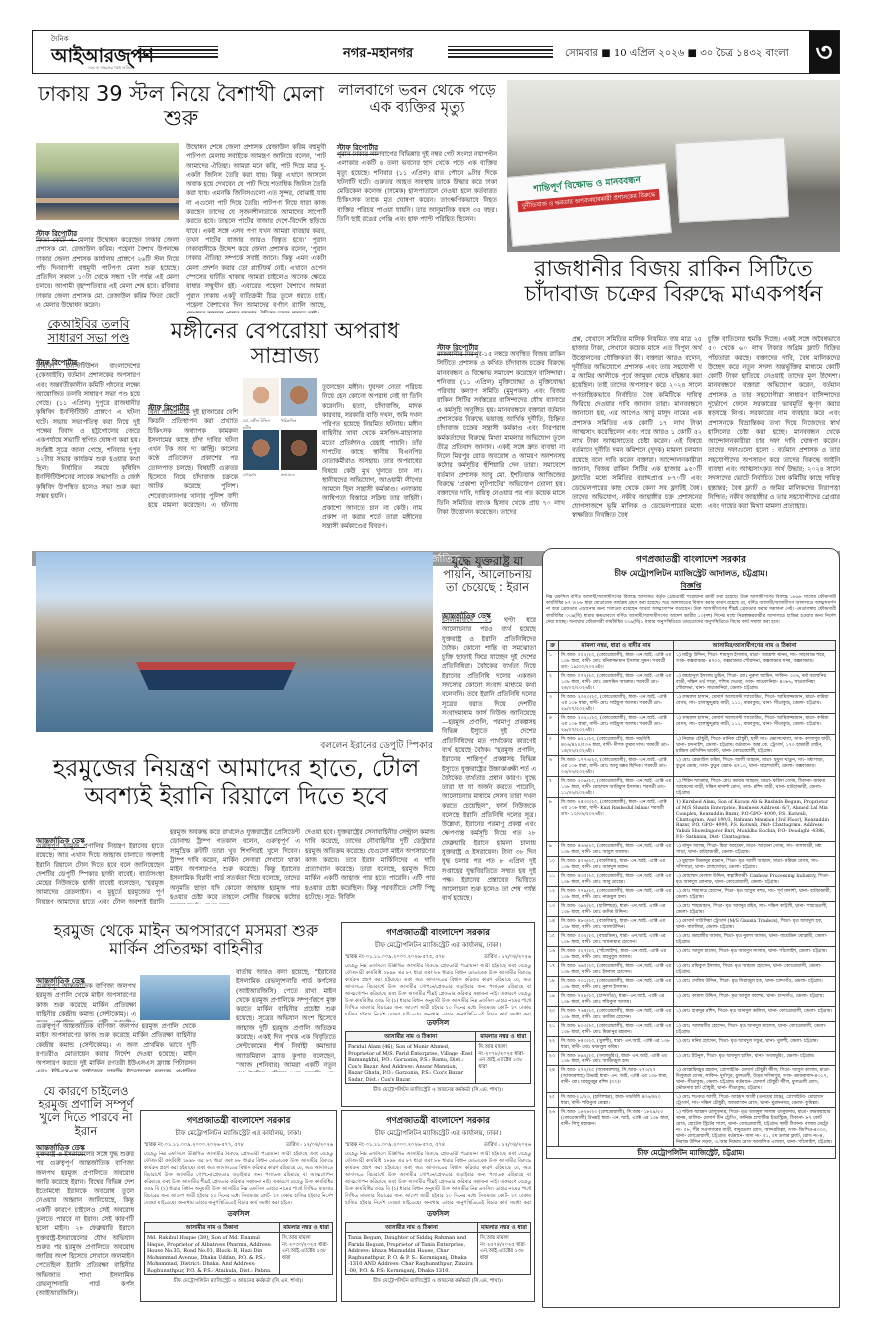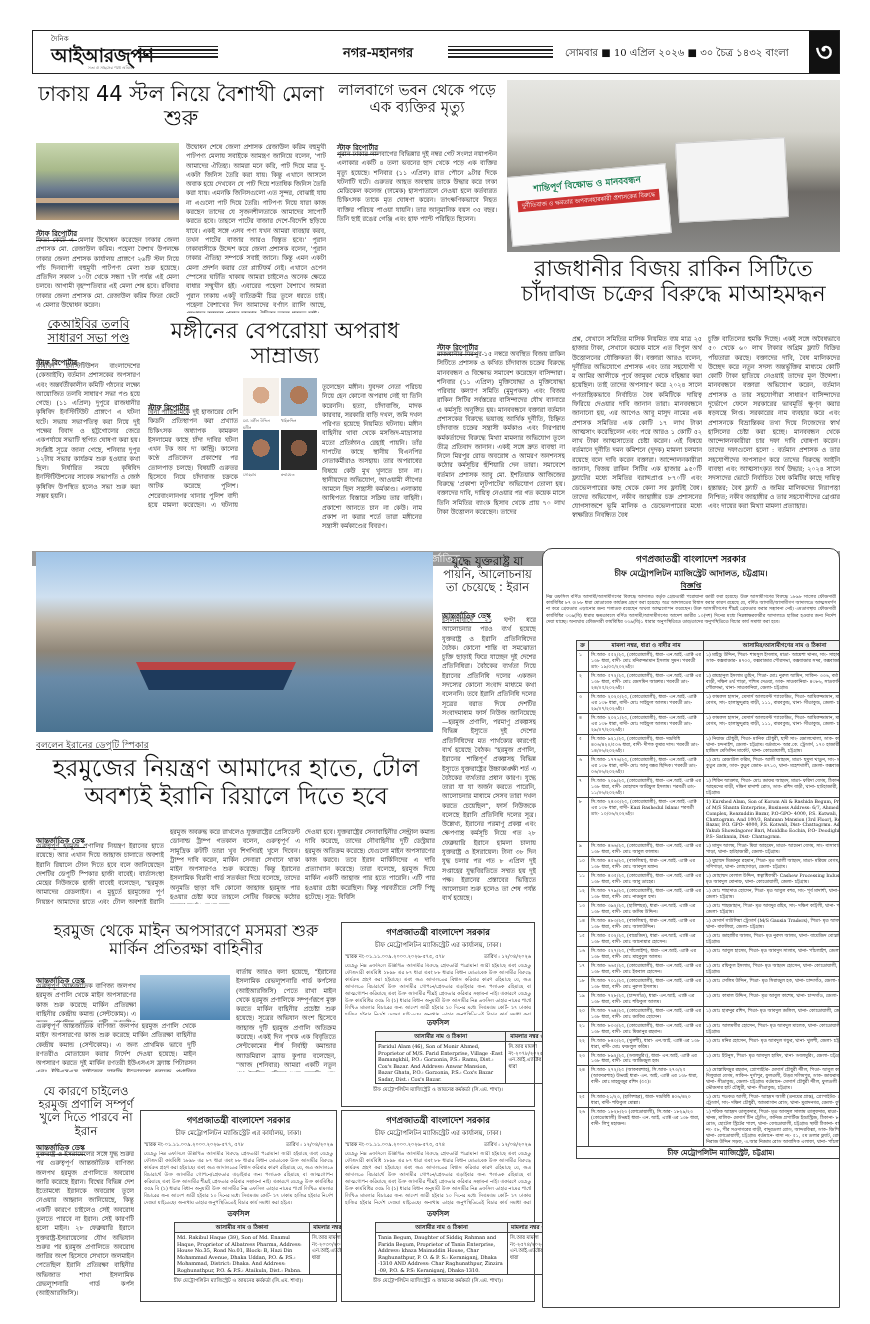--- a/index.html
+++ b/index.html
@@ -15,58 +15,58 @@
   .pagenum { position: absolute; right: 0; top: 0; width: 30px; height: 42px; background: #111; color: #fff; font-size: 26px; text-align: center; line-height: 42px; font-weight: bold; }
   .headline { font-family: "DejaVu Sans", sans-serif; text-align: center; line-height: 1.15; color: #111; }
   .byline { font-size: 7px; font-weight: bold; border-bottom: 1px solid #333; display: inline-block; }
   .body { font-size: 6.4px; line-height: 1.45; text-align: justify; color: #222; }
   .photo { overflow: hidden; }
   .caption { font-size: 6px; color: #333; }
   .band { left: 32px; top: 551px; width: 808px; height: 15px; background: #9a9a9a; color: #fff; font-size: 10px; text-align: center; line-height: 15px; }
   .notice { border: 1px solid #444; background: #fff; }
   .notice h4 { font-size: 8.5px; text-align: center; font-weight: bold; }
   .notice .sub { font-size: 6.5px; text-align: center; }
-  .tbl { border-collapse: collapse; width: 100%; font-size: 5.6px; line-height: 1.3; margin-left: 30px; }
+  .tbl { border-collapse: collapse; width: 100%; font-size: 5.6px; line-height: 1.3; }
   .tbl td, .tbl th { border: 1px solid #444; padding: 1px 2px; vertical-align: top; }
   .tbl th { font-weight: bold; text-align: center; background: #f3f3f3; }
 </style>
 </head>
 <body>
 
 <div class="abs masthead">
   <span class="logo-small">দৈনিক</span>
   <span class="logo">আইআরজ্পণ</span>
   <span class="logo-sub">সত্য ও সাহসের পথে অবিচল</span>
   <div class="lines" style="left:105px;width:80px;"></div>
   <span class="section-name">নগর-মহানগর</span>
   <div class="lines" style="left:415px;width:105px;"></div>
   <span class="dateline">সোমবার ■ 10 এপ্রিল ২০২৬ ■ ৩০ চৈত্র ১৪৩২ বাংলা</span>
   <div class="pagenum">৩</div>
 </div>
 
-<div class="abs headline" style="left:36px;top:82px;width:290px;font-size:21px;">ঢাকায় 44 স্টল নিয়ে বৈশাখী মেলা শুরু</div>
+<div class="abs headline" style="left:36px;top:82px;width:290px;font-size:21px;">ঢাকায় 39 স্টল নিয়ে বৈশাখী মেলা শুরু</div>
 <div class="abs photo" style="left:36px;top:143px;width:143px;height:77px;background:linear-gradient(180deg,#c9d7b0 0%,#a8b98a 35%,#6b7b8f 60%,#3d4b5e 80%,#b39a7a 100%);">
   <div style="position:absolute;left:0;right:0;top:55px;height:5px;background:#c8a98a;"></div>
 </div>
 <div class="abs" style="left:36px;top:221px;"><span class="byline">স্টাফ রিপোর্টার</span></div>
 <div class="abs body" style="left:36px;top:236px;width:143px;height:74px;overflow:hidden;">ফিতা কেটে এ মেলার উদ্বোধন করেছেন ঢাকার জেলা প্রশাসক মো. রেজাউল করিম। পহেলা বৈশাখ উপলক্ষে ঢাকার জেলা প্রশাসক কার্যালয় প্রাঙ্গণে ২৬টি স্টল নিয়ে পাঁচ দিনব্যাপী বহুমুখী পাটপণ্য মেলা শুরু হয়েছে। প্রতিদিন সকাল ১০টা থেকে সন্ধ্যা ৭টা পর্যন্ত এই মেলা চলবে। আগামী বৃহস্পতিবার এই মেলা শেষ হবে। রবিবার ঢাকার জেলা প্রশাসক মো. রেজাউল করিম ফিতা কেটে এ মেলার উদ্বোধন করেন।</div>
 <div class="abs body" style="left:186px;top:143px;width:140px;height:170px;overflow:hidden;">উদ্বোধন শেষে জেলা প্রশাসক রেজাউল করিম বহুমুখী পাটপণ্য মেলায় সবাইকে আমন্ত্রণ জানিয়ে বলেন, 'পাট আমাদের ঐতিহ্য। আমরা মনে করি, পাট দিয়ে মাত্র দু-একটা জিনিস তৈরি করা যায়। কিন্তু এখানে আসলে অবাক হয়ে দেখবেন যে পাট দিয়ে শতাধিক জিনিস তৈরি করা যায়। এমনকি জিনিসগুলো এত সুন্দর, বোঝাই যায় না এগুলো পাট দিয়ে তৈরি। পাটপণ্য নিয়ে যারা কাজ করছেন তাদের যে সৃজনশীলতাকে আমাদের সাপোর্ট করতে হবে। তাহলে পাটের বাজার দেশে-বিদেশি ছড়িয়ে যাবে। একই সঙ্গে এসব পণ্য যখন আমরা ব্যবহার করব, তখন পাটের বাজার আরও বিস্তৃত হবে।' পুরান ঢাকাবাসীকে উদ্দেশ করে জেলা প্রশাসক বলেন, 'পুরান ঢাকার ঐতিহ্য সম্পর্কে সবাই জানে। কিন্তু এমন একটা মেলা প্রদর্শন করার তো প্ল্যাটফর্ম নেই। এখানে ওপেন স্পেসের ঘাটতি থাকায় আমরা চাইলেও অনেক ক্ষেত্রে বাধার সম্মুখীন হই। এবারের পহেলা বৈশাখে আমরা পুরান ঢাকায় একটু ব্যতিক্রমী চিত্র তুলে ধরতে চাই। পহেলা বৈশাখের দিন আমাদের বর্ণাঢ্য র‍্যালি আছে, সেখানে আমরা পুরান ঢাকার ঐতিহ্য তুলে ধরতে চাই।</div>
 
 <div class="abs headline" style="left:336px;top:82px;width:162px;font-size:15px;">লালবাগে ভবন থেকে পড়ে এক ব্যক্তির মৃত্যু</div>
 <div class="abs" style="left:337px;top:135px;"><span class="byline">স্টাফ রিপোর্টার</span></div>
 <div class="abs body" style="left:337px;top:150px;width:160px;height:160px;overflow:hidden;">পুরান ঢাকার লালবাগের বিভিন্নার দুই নম্বর গেট সংলগ্ন নয়াপল্টন এলাকার একটি ৪ তলা ভবনের ছাদ থেকে পড়ে এক ব্যক্তির মৃত্যু হয়েছে। শনিবার (১১ এপ্রিল) রাত পৌনে ৯টার দিকে ঘটনাটি ঘটে। গুরুতর আহত অবস্থায় তাকে উদ্ধার করে ঢাকা মেডিকেল কলেজ (ঢামেক) হাসপাতালে নেওয়া হলে কর্তব্যরত চিকিৎসক তাকে মৃত ঘোষণা করেন। তাৎক্ষণিকভাবে নিহত ব্যক্তির পরিচয় পাওয়া যায়নি। তার আনুমানিক বয়স ৩৫ বছর। তিনি ছাই রঙের গেঞ্জি এবং হাফ প্যান্ট পরিহিত ছিলেন।</div>
 
 <div class="abs photo" style="left:507px;top:80px;width:333px;height:172px;background:linear-gradient(180deg,#e6e6e2 0%,#d7d6cf 30%,#a9a79c 50%,#6d6a66 65%,#8a8a88 100%);">
   <div style="position:absolute;left:2px;top:90px;width:160px;height:70px;background:#fafafa;transform:rotate(-5deg);border:1px solid #ccc;">
     <div style="font-size:9px;color:#1a7d52;font-weight:bold;text-align:center;margin-top:6px;">শান্তিপূর্ণ বিক্ষোভ ও মানববন্ধন</div>
     <div style="font-size:6px;color:#fff;background:#c33;text-align:center;margin:3px 8px;">দুর্নীতিবাজ ও ক্ষমতার অপব্যবহারকারী প্রশাসকের বিরুদ্ধে</div>
   </div>
   <div style="position:absolute;left:170px;top:60px;width:110px;height:80px;background:#f3f3f3;transform:rotate(-3deg);border:1px solid #ccc;"></div>
 </div>
-<div class="abs headline" style="left:507px;top:256px;width:333px;font-size:22px;">রাজধানীর বিজয় রাকিন সিটিতে চাঁদাবাজ চক্রের বিরুদ্ধে মাআহমদ্ধন</div>
+<div class="abs headline" style="left:507px;top:256px;width:333px;font-size:22px;">রাজধানীর বিজয় রাকিন সিটিতে চাঁদাবাজ চক্রের বিরুদ্ধে মাএকপর্ধন</div>
 
 <div class="abs headline" style="left:36px;top:318px;width:105px;font-size:12px;text-decoration:underline;">কেআইবির তলবি সাধারণ সভা পণ্ড</div>
 <div class="abs" style="left:36px;top:350px;"><span class="byline">স্টাফ রিপোর্টার</span></div>
 <div class="abs body" style="left:36px;top:362px;width:104px;height:178px;overflow:hidden;">কৃষিবিদ ইনস্টিটিউশন বাংলাদেশের (কেআইবি) বর্তমান প্রশাসকের অপসারণ এবং অন্তর্বর্তীকালীন কমিটি গঠনের লক্ষ্যে আয়োজিত তলবি সাধারণ সভা পণ্ড হয়ে গেছে। (১১ এপ্রিল) দুপুরে রাজধানীর কৃষিবিদ ইনস্টিটিউট প্রাঙ্গণে এ ঘটনা ঘটে। সভায় সভাপতিত্ব করা নিয়ে দুই পক্ষের বিবাদ ও হট্টগোলের জেরে একপর্যায়ে সভাটি স্থগিত ঘোষণা করা হয়। সংশ্লিষ্ট সূত্রে জানা গেছে, শনিবার দুপুর ১২টায় সভার কার্যক্রম শুরু হওয়ার কথা ছিল। নির্ধারিত সময়ে কৃষিবিদ ইনস্টিটিউশনের সাবেক সভাপতি ও জেষ্ঠ কৃষিবিদ উপস্থিত হলেও সভা শুরু করা সম্ভব হয়নি।</div>
 
 <div class="abs headline" style="left:150px;top:318px;width:270px;font-size:22px;">মঙ্গীনের বেপরোয়া অপরাধ সাম্রাজ্য</div>
 <div class="abs" style="left:148px;top:395px;"><span class="byline">স্টাফ রিপোর্টার</span></div>
 <div class="abs body" style="left:148px;top:408px;width:90px;height:100px;overflow:hidden;">বিনা পারিশ্রমিকে দুই হাজারের বেশি কিডনি প্রতিস্থাপন করা প্রখ্যাত চিকিৎসক অধ্যাপক কামরুল ইসলামের কাছে চাঁদা দাবির ঘটনা এখন টক অব দ্য কান্ট্রি। কালের কণ্ঠে প্রতিবেদন প্রকাশের পর তোলপাড় চলছে। বিষয়টি গুরুতর হিসেবে নিয়ে চাঁদাবাজ চক্রকে আটক করেছে পুলিশ। শেরেবাংলানগর থানার পুলিশ বাদী হয়ে মামলা করেছেন। এ ঘটনায় জড়িত রাজনৈতিক নেতারা। কামরুল ইসলামের হাসপাতাল যে থানা এলাকায়, গত দুই বছরে সেখানে অপরাধ সাম্রাজ্য গড়ে তুলেছেন মঙ্গীন।</div>
 <div class="abs" style="left:243px;top:378px;width:75px;height:112px;">
   <div style="position:absolute;left:0;top:0;width:36px;height:38px;background:radial-gradient(circle at 50% 45%,#d7a98a 0 30%,#f5f0ea 31%);"></div>
@@ -83,21 +83,21 @@
 <div class="abs" style="left:437px;top:335px;"><span class="byline">স্টাফ রিপোর্টার</span></div>
 <div class="abs body" style="left:437px;top:350px;width:128px;height:190px;overflow:hidden;">রাজধানীর মিরপুর-১৫ নম্বরে অবস্থিত বিজয় রাকিন সিটিতে প্রশাসক ও কথিত চাঁদাবাজ চক্রের বিরুদ্ধে মানববন্ধন ও বিক্ষোভ সমাবেশ করেছেন বাসিন্দারা। শনিবার (১১ এপ্রিল) মুক্তিযোদ্ধা ও মুক্তিযোদ্ধা পরিবার কল্যাণ সমিতি (মুমুপকস) এবং বিজয় রাকিন সিটির সর্বস্তরের বাসিন্দাদের যৌথ ব্যানারে এ কর্মসূচি অনুষ্ঠিত হয়। মানববন্ধনে বক্তারা বর্তমান প্রশাসকের বিরুদ্ধে ভয়াবহ আর্থিক দুর্নীতি, চিহ্নিত চাঁদাবাজ চক্রের সন্ত্রাসী কর্মকাণ্ড এবং নিরপরাধ কর্মকর্তাদের বিরুদ্ধে মিথ্যা মামলার অভিযোগ তুলে তীব্র প্রতিবাদ জানান। একই সঙ্গে দ্রুত ব্যবস্থা না নিলে মিরপুর রোড অবরোধ ও আমরণ অনশনসহ কঠোর কর্মসূচির হুঁশিয়ারি দেন তারা। সমাবেশে বর্তমান প্রশাসক আবু মো. ইশতিয়াক আজিজের বিরুদ্ধে 'প্রকাশ্য লুটপাটের' অভিযোগ তোলা হয়। বক্তাদের দাবি, দায়িত্ব নেওয়ার পর গত কয়েক মাসে তিনি সমিতির ব্যাংক হিসাব থেকে প্রায় ৭০ লাখ টাকা উত্তোলন করেছেন। তাদের</div>
 <div class="abs body" style="left:572px;top:335px;width:130px;height:205px;overflow:hidden;">প্রশ্ন, যেখানে সমিতির মাসিক নিয়মিত ব্যয় মাত্র ২৫ হাজার টাকা, সেখানে কয়েক মাসে এত বিপুল অর্থ উত্তোলনের যৌক্তিকতা কী। বক্তারা আরও বলেন, দুর্নীতির অভিযোগে প্রশাসক এবং তার সহযোগী খ ম আমির আলীকে পূর্বে জামুকা থেকে বহিষ্কার করা হয়েছিল। তাই তাদের অপসারণ করে ২০২৪ সালে গণতান্ত্রিকভাবে নির্বাচিত বৈধ কমিটিকে দায়িত্ব ফিরিয়ে দেওয়ার দাবি জানান তারা। মানববন্ধনে জানানো হয়, এর আগেও আবু মাসুদ নামের এক প্রশাসক সমিতির এক কোটি ১৭ লাখ টাকা আত্মসাৎ করেছিলেন এবং পরে আরও ১ কোটি ৫২ লাখ টাকা আত্মসাতের চেষ্টা করেন। এই বিষয়ে বর্তমানে দুর্নীতি দমন কমিশনে (দুদক) মামলা চলমান রয়েছে বলে দাবি করেন বক্তারা। আন্দোলনকারীরা জানান, বিজয় রাকিন সিটির এক হাজার ৯৫০টি ফ্ল্যাটের মধ্যে সমিতির বরাদ্দপ্রাপ্ত ৮৭০টি এবং ডেভেলপারের কাছ থেকে কেনা সব ফ্ল্যাটই বৈধ। তাদের অভিযোগ, নকীব জাহাঙ্গীর চক্র প্রশাসনের যোগসাজশে ভূমি মালিক ও ডেভেলপারের মধ্যে স্বাক্ষরিত নিবন্ধিত বৈধ</div>
 <div class="abs body" style="left:708px;top:335px;width:132px;height:205px;overflow:hidden;">চুক্তি বাতিলের হুমকি দিচ্ছে। একই সঙ্গে অবৈধভাবে ৫০ থেকে ৬০ লাখ টাকার অগ্রিম ফ্ল্যাট বিক্রির পাঁয়তারা করছে। বক্তাদের দাবি, বৈধ মালিকদের উচ্ছেদ করে নতুন সদস্য অন্তর্ভুক্তির মাধ্যমে কোটি কোটি টাকা হাতিয়ে নেওয়াই তাদের মূল উদ্দেশ্য। মানববন্ধনে বক্তারা অভিযোগ করেন, বর্তমান প্রশাসক ও তার সহযোগীরা সাধারণ বাসিন্দাদের দুর্ভোগে ফেলে সরকারের ভাবমূর্তি ক্ষুণ্ন করার ষড়যন্ত্রে লিপ্ত। সরকারের নাম ব্যবহার করে এবং প্রশাসনকে বিভ্রান্তিকর তথ্য দিয়ে নিজেদের স্বার্থ হাসিলের চেষ্টা করা হচ্ছে। মানববন্ধন থেকে আন্দোলনকারীরা চার দফা দাবি ঘোষণা করেন। তাদের দফাগুলো হলো : বর্তমান প্রশাসক ও তার সহযোগীদের অপসারণ করে তাদের বিরুদ্ধে আইনি ব্যবস্থা এবং আত্মসাৎকৃত অর্থ উদ্ধার; ২০২৪ সালে সদস্যদের ভোটে নির্বাচিত বৈধ কমিটির কাছে দায়িত্ব হস্তান্তর; বৈধ ফ্ল্যাট ও জমির মালিকদের নিরাপত্তা নিশ্চিত; নকীব জাহাঙ্গীর ও তার সহযোগীদের গ্রেপ্তার এবং দায়ের করা মিথ্যা মামলা প্রত্যাহার।</div>
 
 <div class="abs band">আন্তর্জাতিক</div>
 
 <div class="abs photo" style="left:36px;top:552px;width:397px;height:180px;background:linear-gradient(180deg,#9fc3e6 0%,#cfe0f0 25%,#bdb3a3 40%,#8f8678 55%,#6a8ba8 70%,#4a7391 100%);">
   <div style="position:absolute;left:100px;top:110px;width:160px;height:28px;background:linear-gradient(180deg,#b44 0 30%,#1e3a5c 30%);clip-path:polygon(0 0,100% 0,92% 100%,8% 100%);"></div>
 </div>
-<div class="abs caption" style="left:36px;top:738px;width:397px;text-align:left;font-size:9px;text-decoration:underline;">বললেন ইরানের ডেপুটি স্পিকার</div>
+<div class="abs caption" style="left:36px;top:738px;width:397px;text-align:right;font-size:9px;">বললেন ইরানের ডেপুটি স্পিকার</div>
 <div class="abs headline" style="left:36px;top:755px;width:400px;font-size:24px;">হরমুজের নিয়ন্ত্রণ আমাদের হাতে, টোল অবশ্যই ইরানি রিয়ালে দিতে হবে</div>
 <div class="abs" style="left:36px;top:828px;"><span class="byline">আন্তর্জাতিক ডেস্ক</span></div>
 <div class="abs body" style="left:36px;top:842px;width:128px;height:62px;overflow:hidden;">গুরুত্বপূর্ণ হরমুজ প্রণালির নিয়ন্ত্রণ ইরানের হাতে রয়েছে। আর এখান দিয়ে জাহাজ চালাতে অবশ্যই ইরানি রিয়ালে টোল দিতে হবে বলে জানিয়েছেন দেশটির ডেপুটি স্পিকার হাজী বাবেই। বার্তাসংস্থা মেহের নিউজকে হাজী বাবেই বলেছেন, "হরমুজ আমাদের রেডলাইন। এ মুহূর্তে হরমুজের পূর্ণ নিয়ন্ত্রণ আমাদের হাতে এবং টোল অবশ্যই ইরানি রিয়ালে দিতে হবে।" ইরান</div>
 <div class="abs body" style="left:170px;top:828px;width:130px;height:76px;overflow:hidden;">হরমুজ অবরুদ্ধ করে রাখলেও যুক্তরাষ্ট্রের প্রেসিডেন্ট ডোনাল্ড ট্রাম্প গতকাল বলেন, গুরুত্বপূর্ণ এ সামুদ্রিক রুটটি তারা খুব শিগগিরই খুলে দিবেন। ট্রাম্প দাবি করেন, মার্কিন সেনারা সেখানে থাকা মাইন অপসারণও শুরু করেছে। কিন্তু ইরানের ইসলামিক বিপ্লবী গার্ড সতর্কতা দিয়ে বলেছে, তাদের অনুমতি ছাড়া যদি কোনো জাহাজ হরমুজ পার হওয়ার চেষ্টা করে তাহলে সেটির বিরুদ্ধে কঠোর ব্যবস্থা অর্থাৎ ধ্বংস করে</div>
 <div class="abs body" style="left:305px;top:828px;width:130px;height:76px;overflow:hidden;">দেওয়া হবে। যুক্তরাষ্ট্রের সেনাবাহিনীর সেন্ট্রাল কমান্ড দাবি করেছে, তাদের নৌবাহিনীর দুটি ডেস্ট্রয়ার হরমুজ অতিক্রম করেছে। যেগুলো মাইন অপসারণের কাজ করবে। তবে ইরান মার্কিনিদের এ দাবি প্রত্যাখ্যান করেছে। তারা বলেছে, হরমুজ দিয়ে মার্কিন একটি জাহাজ পার হতে পারেনি। এটি পার হওয়ার চেষ্টা করেছিল। কিন্তু পরবর্তীতে সেটি পিছু হটেছে। সূত্র: বিবিসি</div>
 
 <div class="abs headline" style="left:440px;top:555px;width:95px;font-size:11.5px;">যুদ্ধে যুক্তরাষ্ট্র যা পায়নি, আলোচনায় তা চেয়েছে : ইরান</div>
 <div class="abs" style="left:442px;top:603px;"><span class="byline">আন্তর্জাতিক ডেস্ক</span></div>
 <div class="abs body" style="left:442px;top:616px;width:94px;height:290px;overflow:hidden;">ইসলামাবাদে ২১ ঘণ্টা ধরে আলোচনার পরও ব্যর্থ হয়েছে যুক্তরাষ্ট্র ও ইরানি প্রতিনিধিদের বৈঠক। কোনো শান্তি বা সমঝোতা চুক্তি ছাড়াই ফিরে যাচ্ছেন দুই দেশের প্রতিনিধিরা। বৈঠকের ব্যর্থতা নিয়ে ইরানের প্রতিনিধি দলের একজন সদস্যের কোনো সংবাদ মাধ্যমে কথা বলেননি। তবে ইরানি প্রতিনিধি দলের সূত্রের বরাত দিয়ে দেশটির সংবাদমাধ্যম ফার্স নিউজ জানিয়েছে—হরমুজ প্রণালি, পরমাণু প্রকল্পসহ বিভিন্ন ইস্যুতে দুই দেশের প্রতিনিধিদের মত পার্থক্যের কারণেই ব্যর্থ হয়েছে বৈঠক। "হরমুজ প্রণালি, ইরানের শান্তিপূর্ণ প্রকল্পসহ বিভিন্ন ইস্যুতে যুক্তরাষ্ট্রের উচ্চাকাঙ্ক্ষী শর্ত এ বৈঠকের ব্যর্থতার প্রধান কারণ। যুদ্ধে তারা যা যা অর্জন করতে পারেনি, আলোচনার মাধ্যমে সেসব তারা দখল করতে চেয়েছিল", ফার্স নিউজকে বলেছে ইরানি প্রতিনিধি দলের সূত্র। উল্লেখ্য, ইরানের পরমাণু প্রকল্প এবং ক্ষেপণাস্ত্র কর্মসূচি নিয়ে গত ২৮ ফেব্রুয়ারি ইরানে হামলা চালায় যুক্তরাষ্ট্র ও ইসরায়েল। টানা ৩৮ দিন যুদ্ধ চলার পর গত ৮ এপ্রিল দুই সপ্তাহের যুদ্ধবিরতিতে সম্মত হয় দুই পক্ষ। ইরানের প্রস্তাবের ভিত্তিতে আলোচনা শুরু হলেও তা শেষ পর্যন্ত ব্যর্থ হয়েছে।</div>
 

